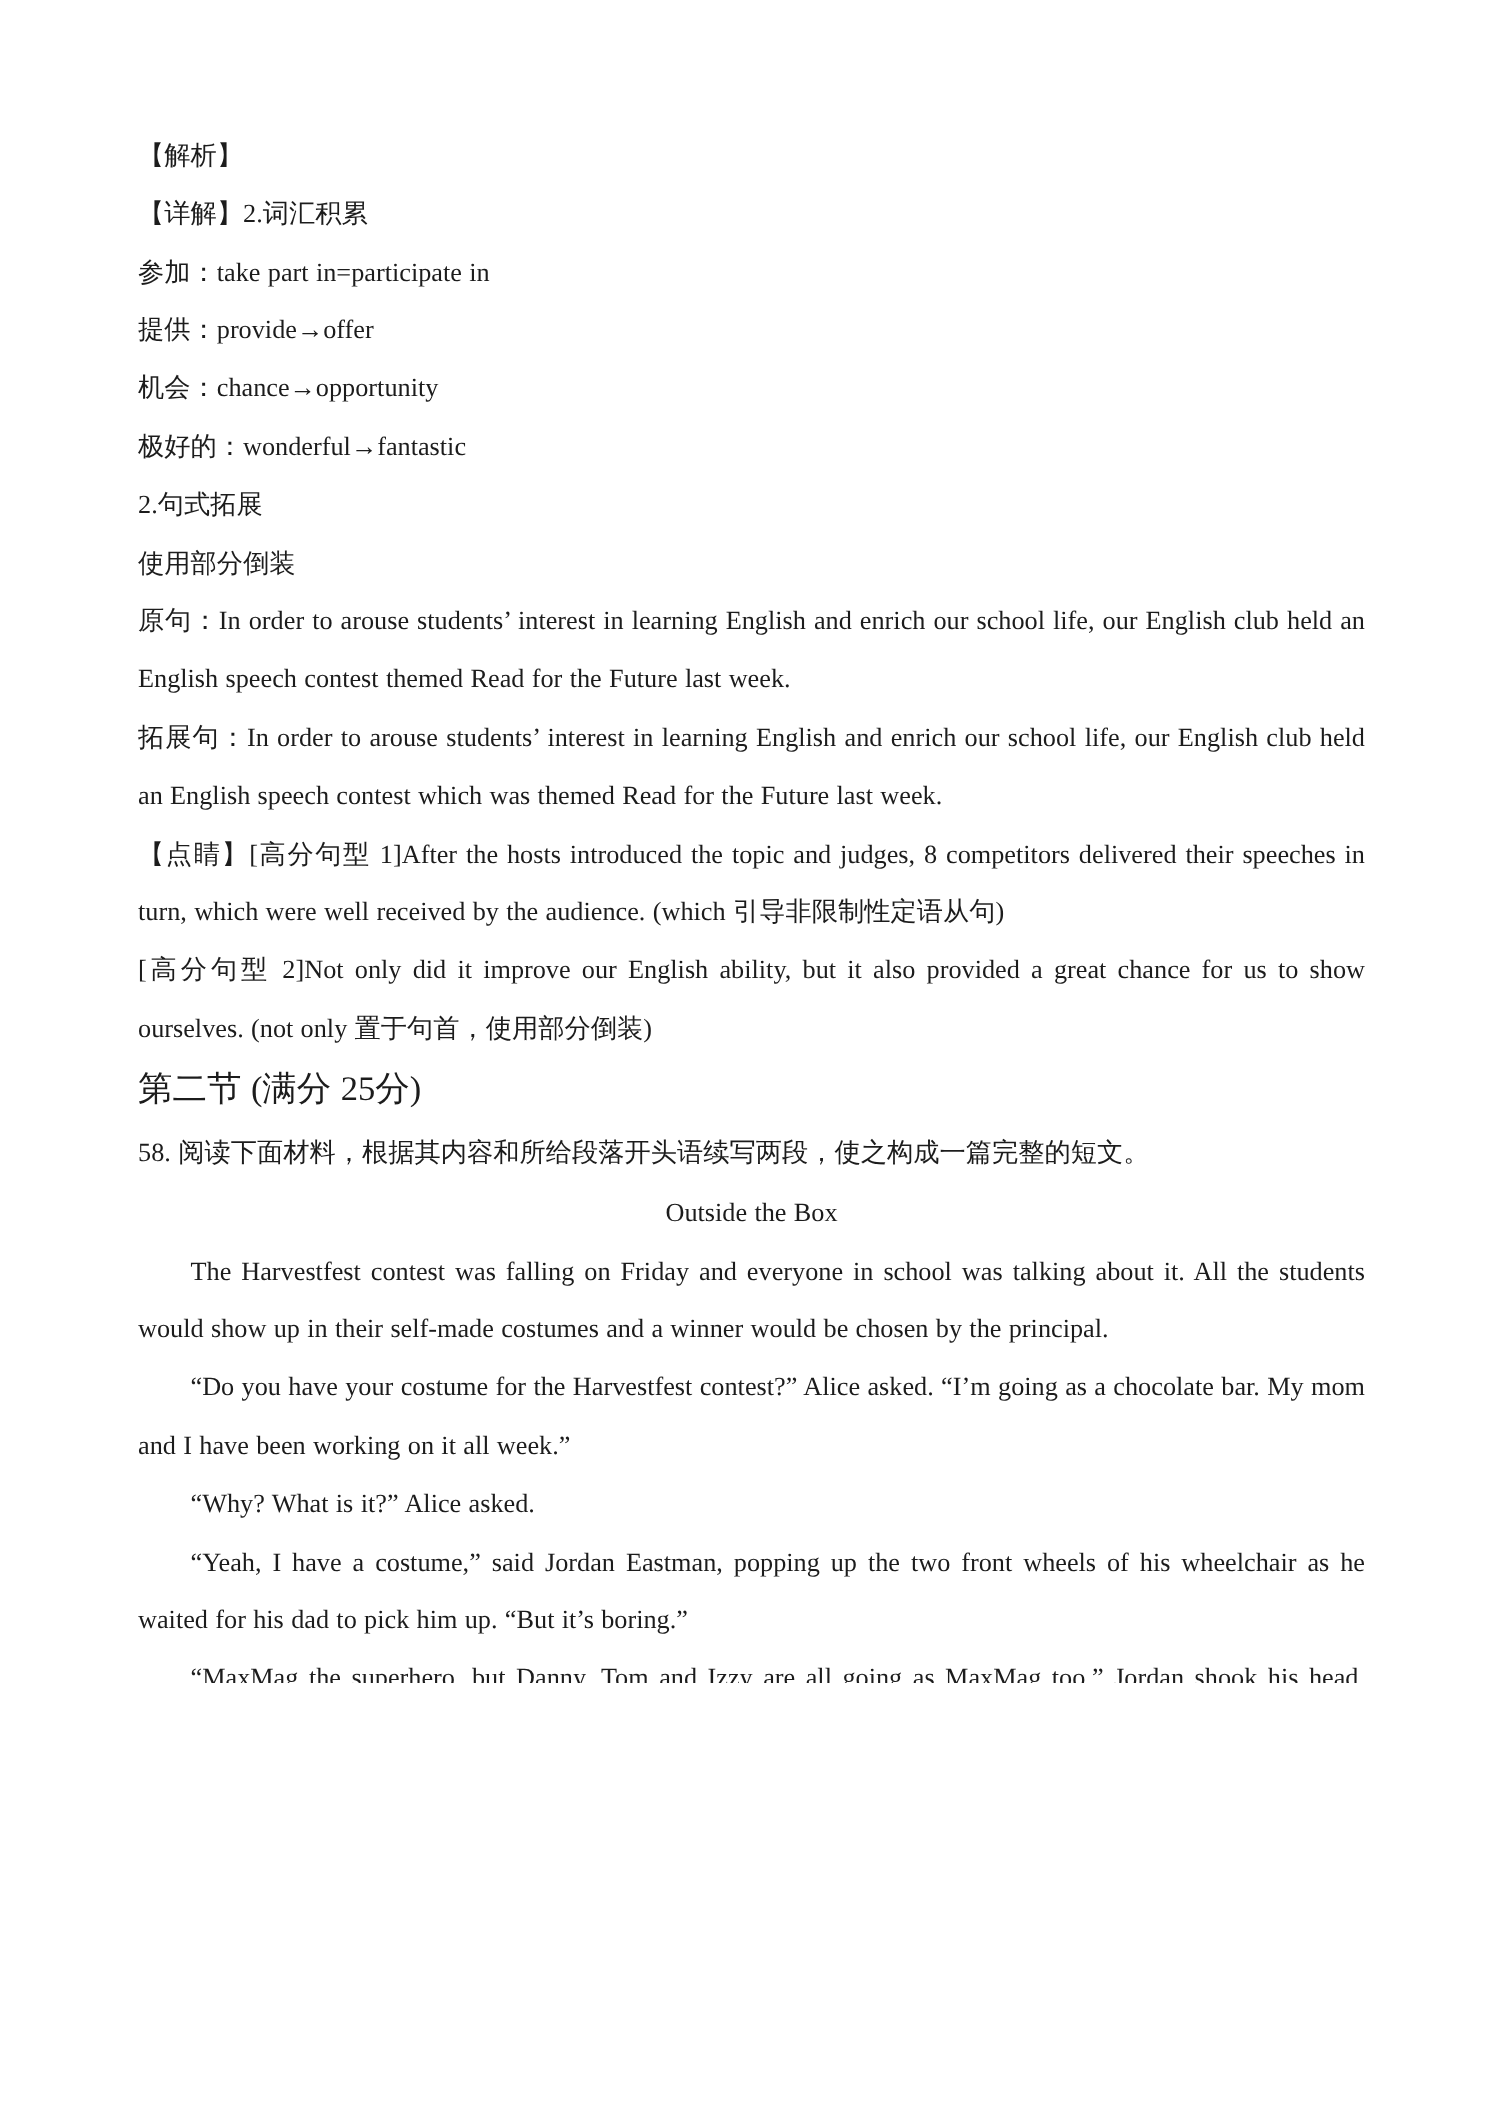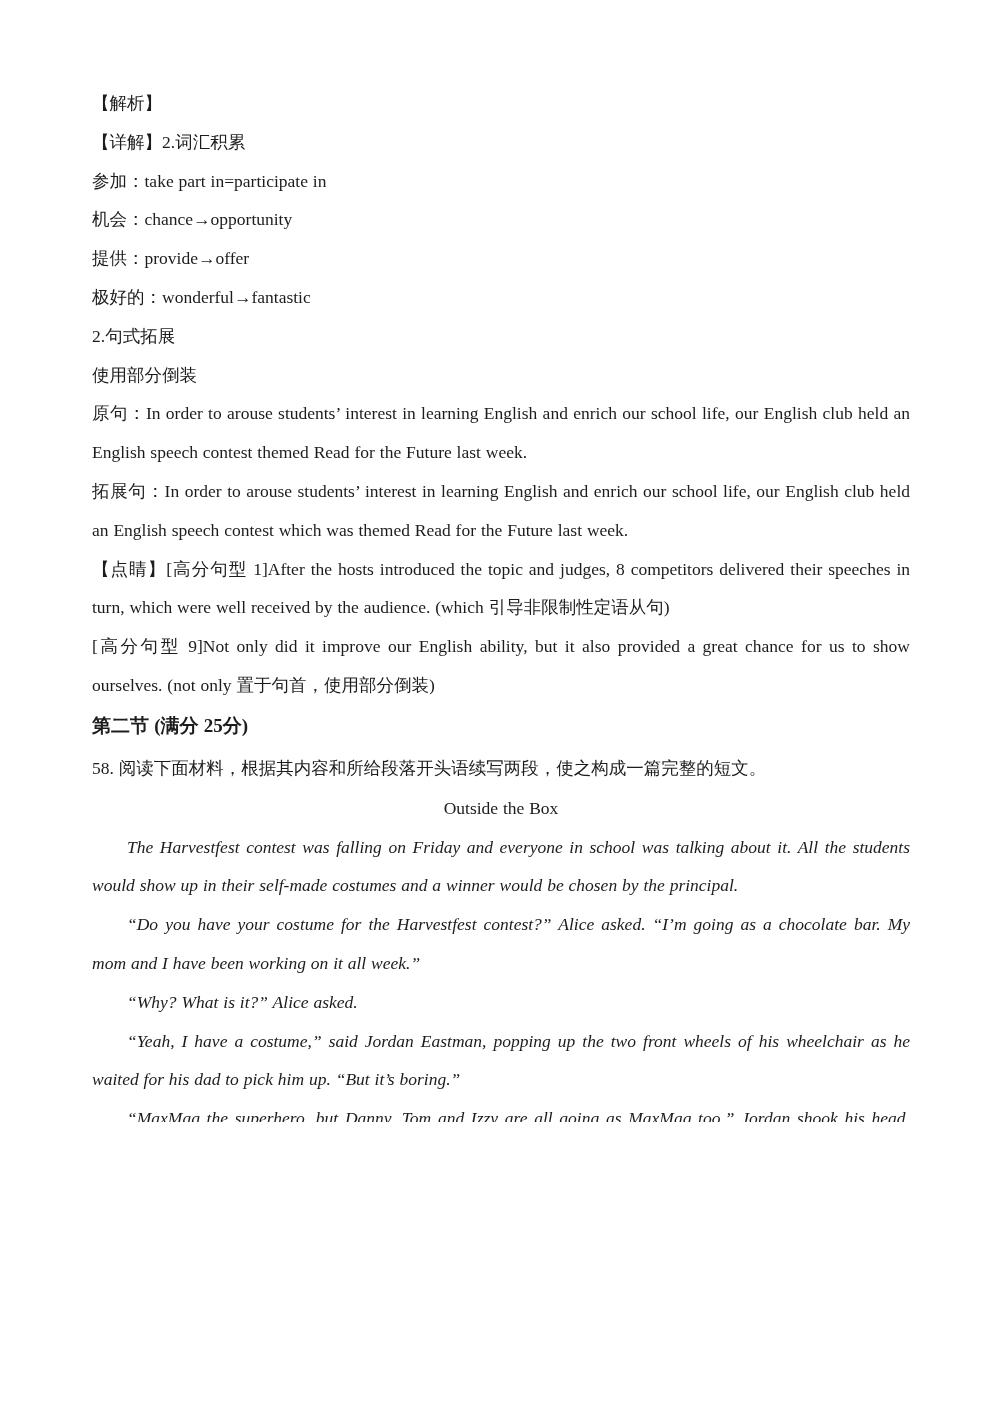--- a/index.html
+++ b/index.html
@@ -25,47 +25,46 @@
     line-height: 38.8px;
     text-align: justify;
     word-spacing: 0.5px;
   }
   .page p.center {
     text-align: center;
     font-family: Liberation Serif, serif;
   }
   .page p.indent {
     text-indent: 2em;
-    font-style: italic;
   }
   .page p.section-head {
-    font-weight: bold;
-    font-size: 19px;
+    font-weight: normal;
+    font-size: 23px;
     line-height: 42px;
   }
   .page p.q-line {
     line-height: 42px;
   }
 </style>
 </head>
 <body>
 
 <div class="page">
   <p>【解析】</p>
   <p>【详解】2.词汇积累</p>
   <p>参加：take part in=participate in</p>
+  <p>提供：provide→offer</p>
   <p>机会：chance→opportunity</p>
-  <p>提供：provide→offer</p>
   <p>极好的：wonderful→fantastic</p>
   <p>2.句式拓展</p>
   <p>使用部分倒装</p>
   <p>原句：In order to arouse students’ interest in learning English and enrich our school life, our English club held an English speech contest themed Read for the Future last week.</p>
   <p>拓展句：In order to arouse students’ interest in learning English and enrich our school life, our English club held an English speech contest which was themed Read for the Future last week.</p>
   <p>【点睛】[高分句型 1]After the hosts introduced the topic and judges, 8 competitors delivered their speeches in turn, which were well received by the audience. (which 引导非限制性定语从句)</p>
-  <p>[高分句型 9]Not only did it improve our English ability, but it also provided a great chance for us to show ourselves. (not only 置于句首，使用部分倒装)</p>
+  <p>[高分句型 2]Not only did it improve our English ability, but it also provided a great chance for us to show ourselves. (not only 置于句首，使用部分倒装)</p>
   <p class="section-head">第二节  (满分 25分)</p>
   <p class="q-line">58. 阅读下面材料，根据其内容和所给段落开头语续写两段，使之构成一篇完整的短文。</p>
   <p class="center">Outside the Box</p>
   <p class="indent">The Harvestfest contest was falling on Friday and everyone in school was talking about it. All the students would show up in their self-made costumes and a winner would be chosen by the principal.</p>
   <p class="indent">“Do you have your costume for the Harvestfest contest?” Alice asked. “I’m going as a chocolate bar. My mom and I have been working on it all week.”</p>
   <p class="indent">“Why? What is it?” Alice asked.</p>
   <p class="indent">“Yeah, I have a costume,” said Jordan Eastman, popping up the two front wheels of his wheelchair as he waited for his dad to pick him up. “But it’s boring.”</p>
   <p class="indent">“MaxMag the superhero, but Danny, Tom and Izzy are all going as MaxMag too.” Jordan shook his head. “That’s too many to stand a chance at winning the contest.” He waved to his dad, who had just pulled up in front of the school.</p>
 </div>
 

